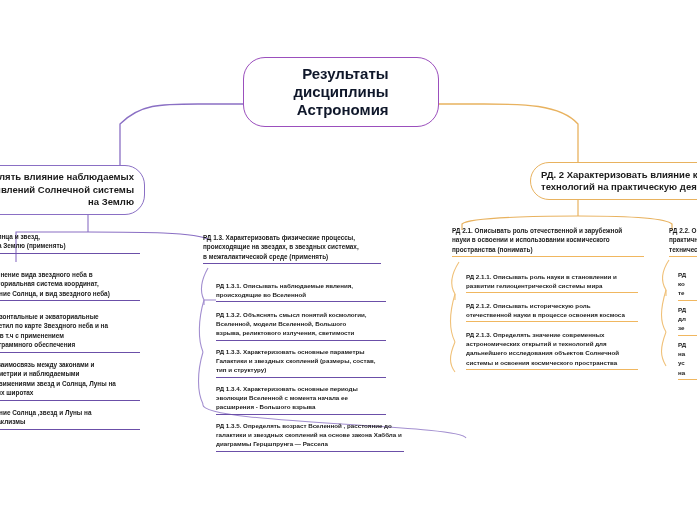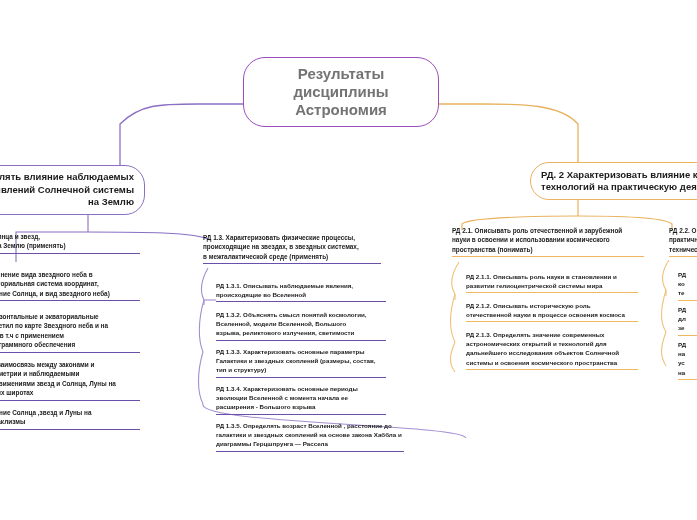--- a/index.html
+++ b/index.html
@@ -19,25 +19,25 @@
     left:243px; top:57px;
     width:196px; height:70px;
     border:1.6px solid #9b4fbd;
     border-radius:22px;
     background:#ffffff;
     display:flex;align-items:center;justify-content:center;
     box-sizing:border-box;
     z-index:5;
   }
   .root-node .txt{
-    color:#737373;
+    color:#0f172a;
     font-weight:bold;
     font-size:15px;
     line-height:18px;
-    text-align:center;
+    text-align:right;
     white-space:pre-line;
   }
 
   
   .branch-pill{
     position:absolute;
     border-radius:20px;
     background:#ffffff;
     box-sizing:border-box;
     z-index:4;

